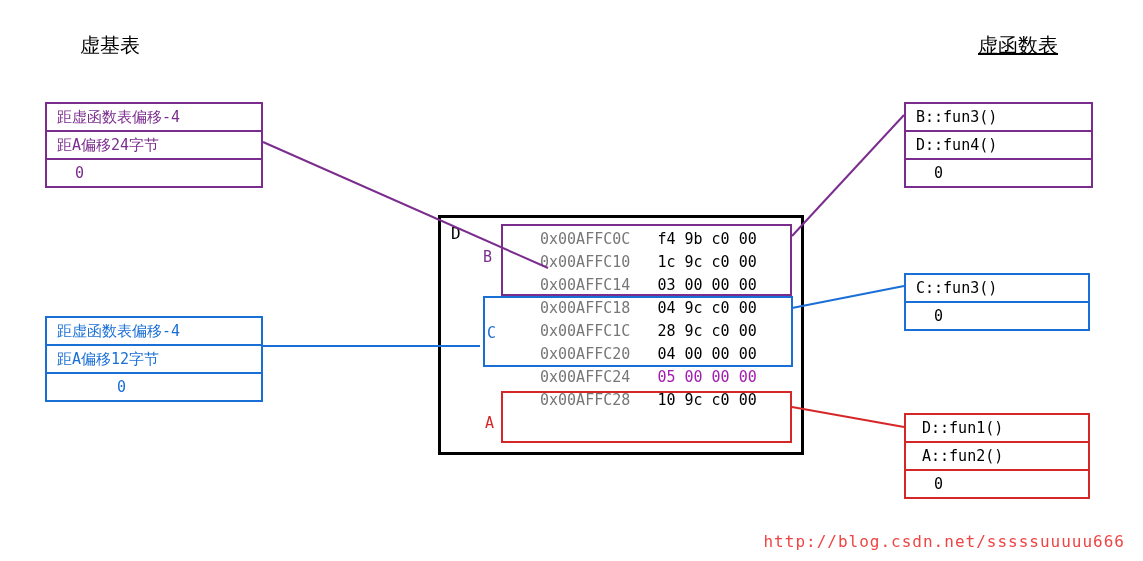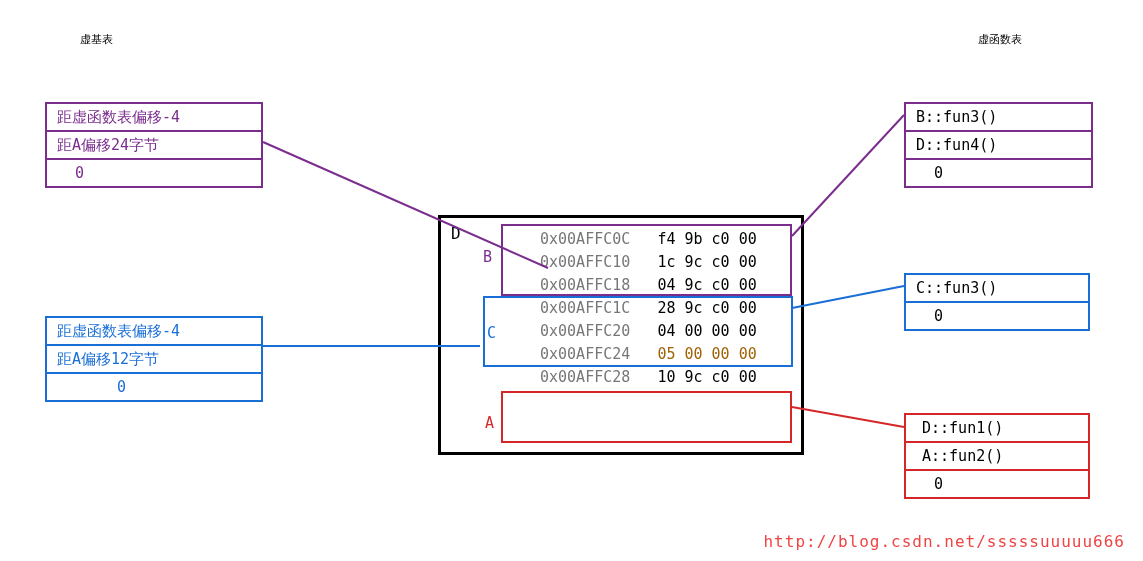--- a/index.html
+++ b/index.html
@@ -7,21 +7,21 @@
       width: 1143px;
       height: 561px;
       background: #fff;
       font-family: "SimSun", "Consolas", monospace;
       font-size: 15px;
       position: relative;
       overflow: hidden;
     }
     .heading {
       position: absolute;
-      font-size: 11px;
+      font-size: 20px;
       color: #000;
     }
     .tbl {
       position: absolute;
       border-collapse: collapse;
     }
     .tbl td {
       border: 2px solid;
       padding: 2px 10px;
       line-height: 22px;
@@ -48,21 +48,21 @@
       font-family: Consolas, monospace;
     }
     .mem-row {
       font-family: Consolas, monospace;
       font-size: 15px;
       line-height: 23px;
       white-space: pre;
     }
     .mem-row .addr { color: #777; }
     .mem-row .bytes { color: #000; }
-    .mem-row .bytes.redtxt { color: #a16207; }
+    .mem-row .bytes.redtxt { color: #a21caf; }
     .sub-box {
       position: absolute;
       border: 2px solid;
       pointer-events: none;
     }
     .sub-label {
       position: absolute;
       font-family: Consolas, monospace;
       font-size: 15px;
     }
@@ -79,21 +79,21 @@
       color: #ef4444;
       font-family: Consolas, monospace;
       font-size: 16px;
       letter-spacing: 1px;
     }
   </style>
 </head>
 <body>
 
 <div class="heading" style="left:80px; top:32px;">虚基表</div>
-<div class="heading" style="left:978px; top:32px;">虚函数表</div>
+<div class="heading" style="left:978px; top:32px;text-decoration:underline;">虚函数表</div>
 
 <table class="tbl purple" style="left:45px; top:102px; width:218px;">
   <tbody>
       <tr>
         <td>距虚函数表偏移-4</td>
       </tr>
   <tr>
         <td>距A偏移24字节</td>
       </tr>
   <tr>
@@ -154,20 +154,21 @@
       </tr>
 </tbody>
   </table>
 
 <div class="mem" style="left:438px; top:215px; width:366px; height:240px;">
   <div class="mem-label" style="left:10px; top:6px; font-size:16px;">D</div>
 
   <div id="mem-rows" style="position:absolute; left:76px; top:10px;margin-left:23px;">
       <div class="mem-row"><span class="addr">0x00AFFC0C</span><span class="bytes">   f4 9b c0 00</span></div>
       <div class="mem-row"><span class="addr">0x00AFFC10</span><span class="bytes">   1c 9c c0 00</span></div>
+      <div class="mem-row"><span class="addr">0x00AFFC14</span><span class="bytes">   03 00 00 00</span></div>
       <div class="mem-row"><span class="addr">0x00AFFC18</span><span class="bytes">   04 9c c0 00</span></div>
       <div class="mem-row"><span class="addr">0x00AFFC1C</span><span class="bytes">   28 9c c0 00</span></div>
       <div class="mem-row"><span class="addr">0x00AFFC20</span><span class="bytes">   04 00 00 00</span></div>
       <div class="mem-row"><span class="addr">0x00AFFC24</span><span class="bytes redtxt">   05 00 00 00</span></div>
       <div class="mem-row"><span class="addr">0x00AFFC28</span><span class="bytes">   10 9c c0 00</span></div>
     </div>
 
   <div class="sub-box" style="border-color:#7b2d8e; left:60px; top:6px; width:291px; height:72px;"></div>
   <div class="sub-label" style="left:42px; top:30px; color:#7b2d8e;">B</div>
 

